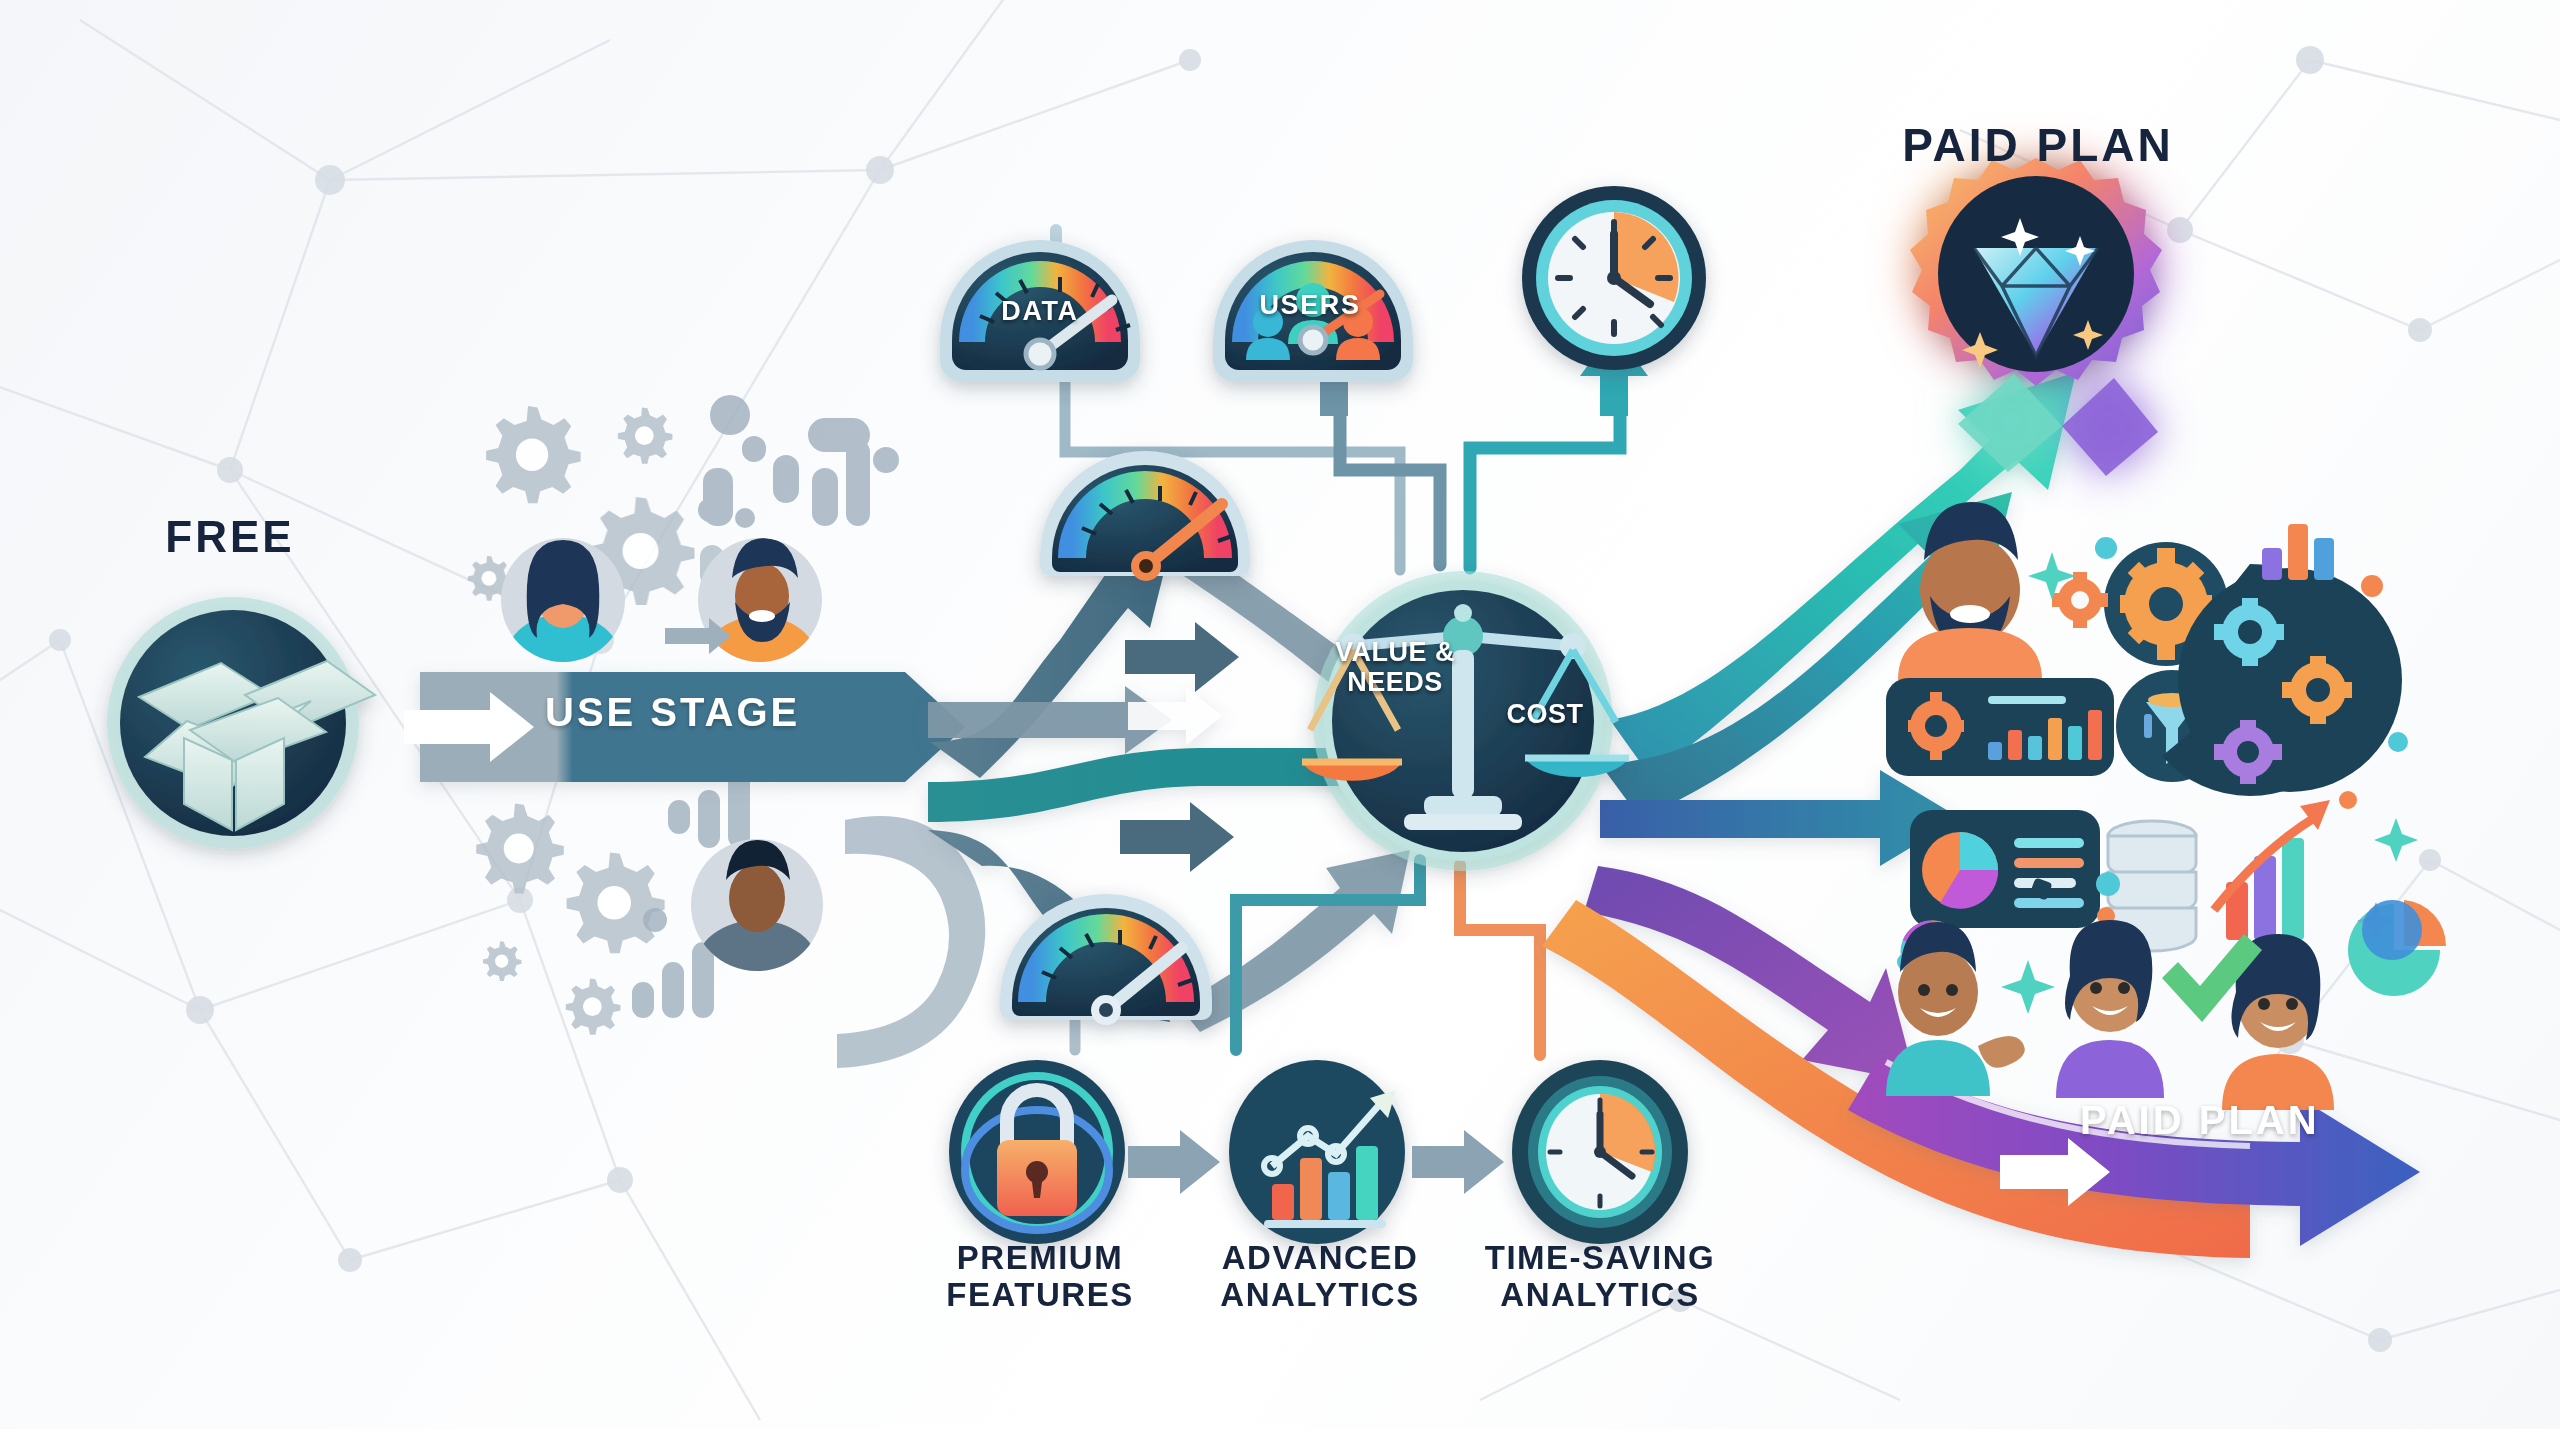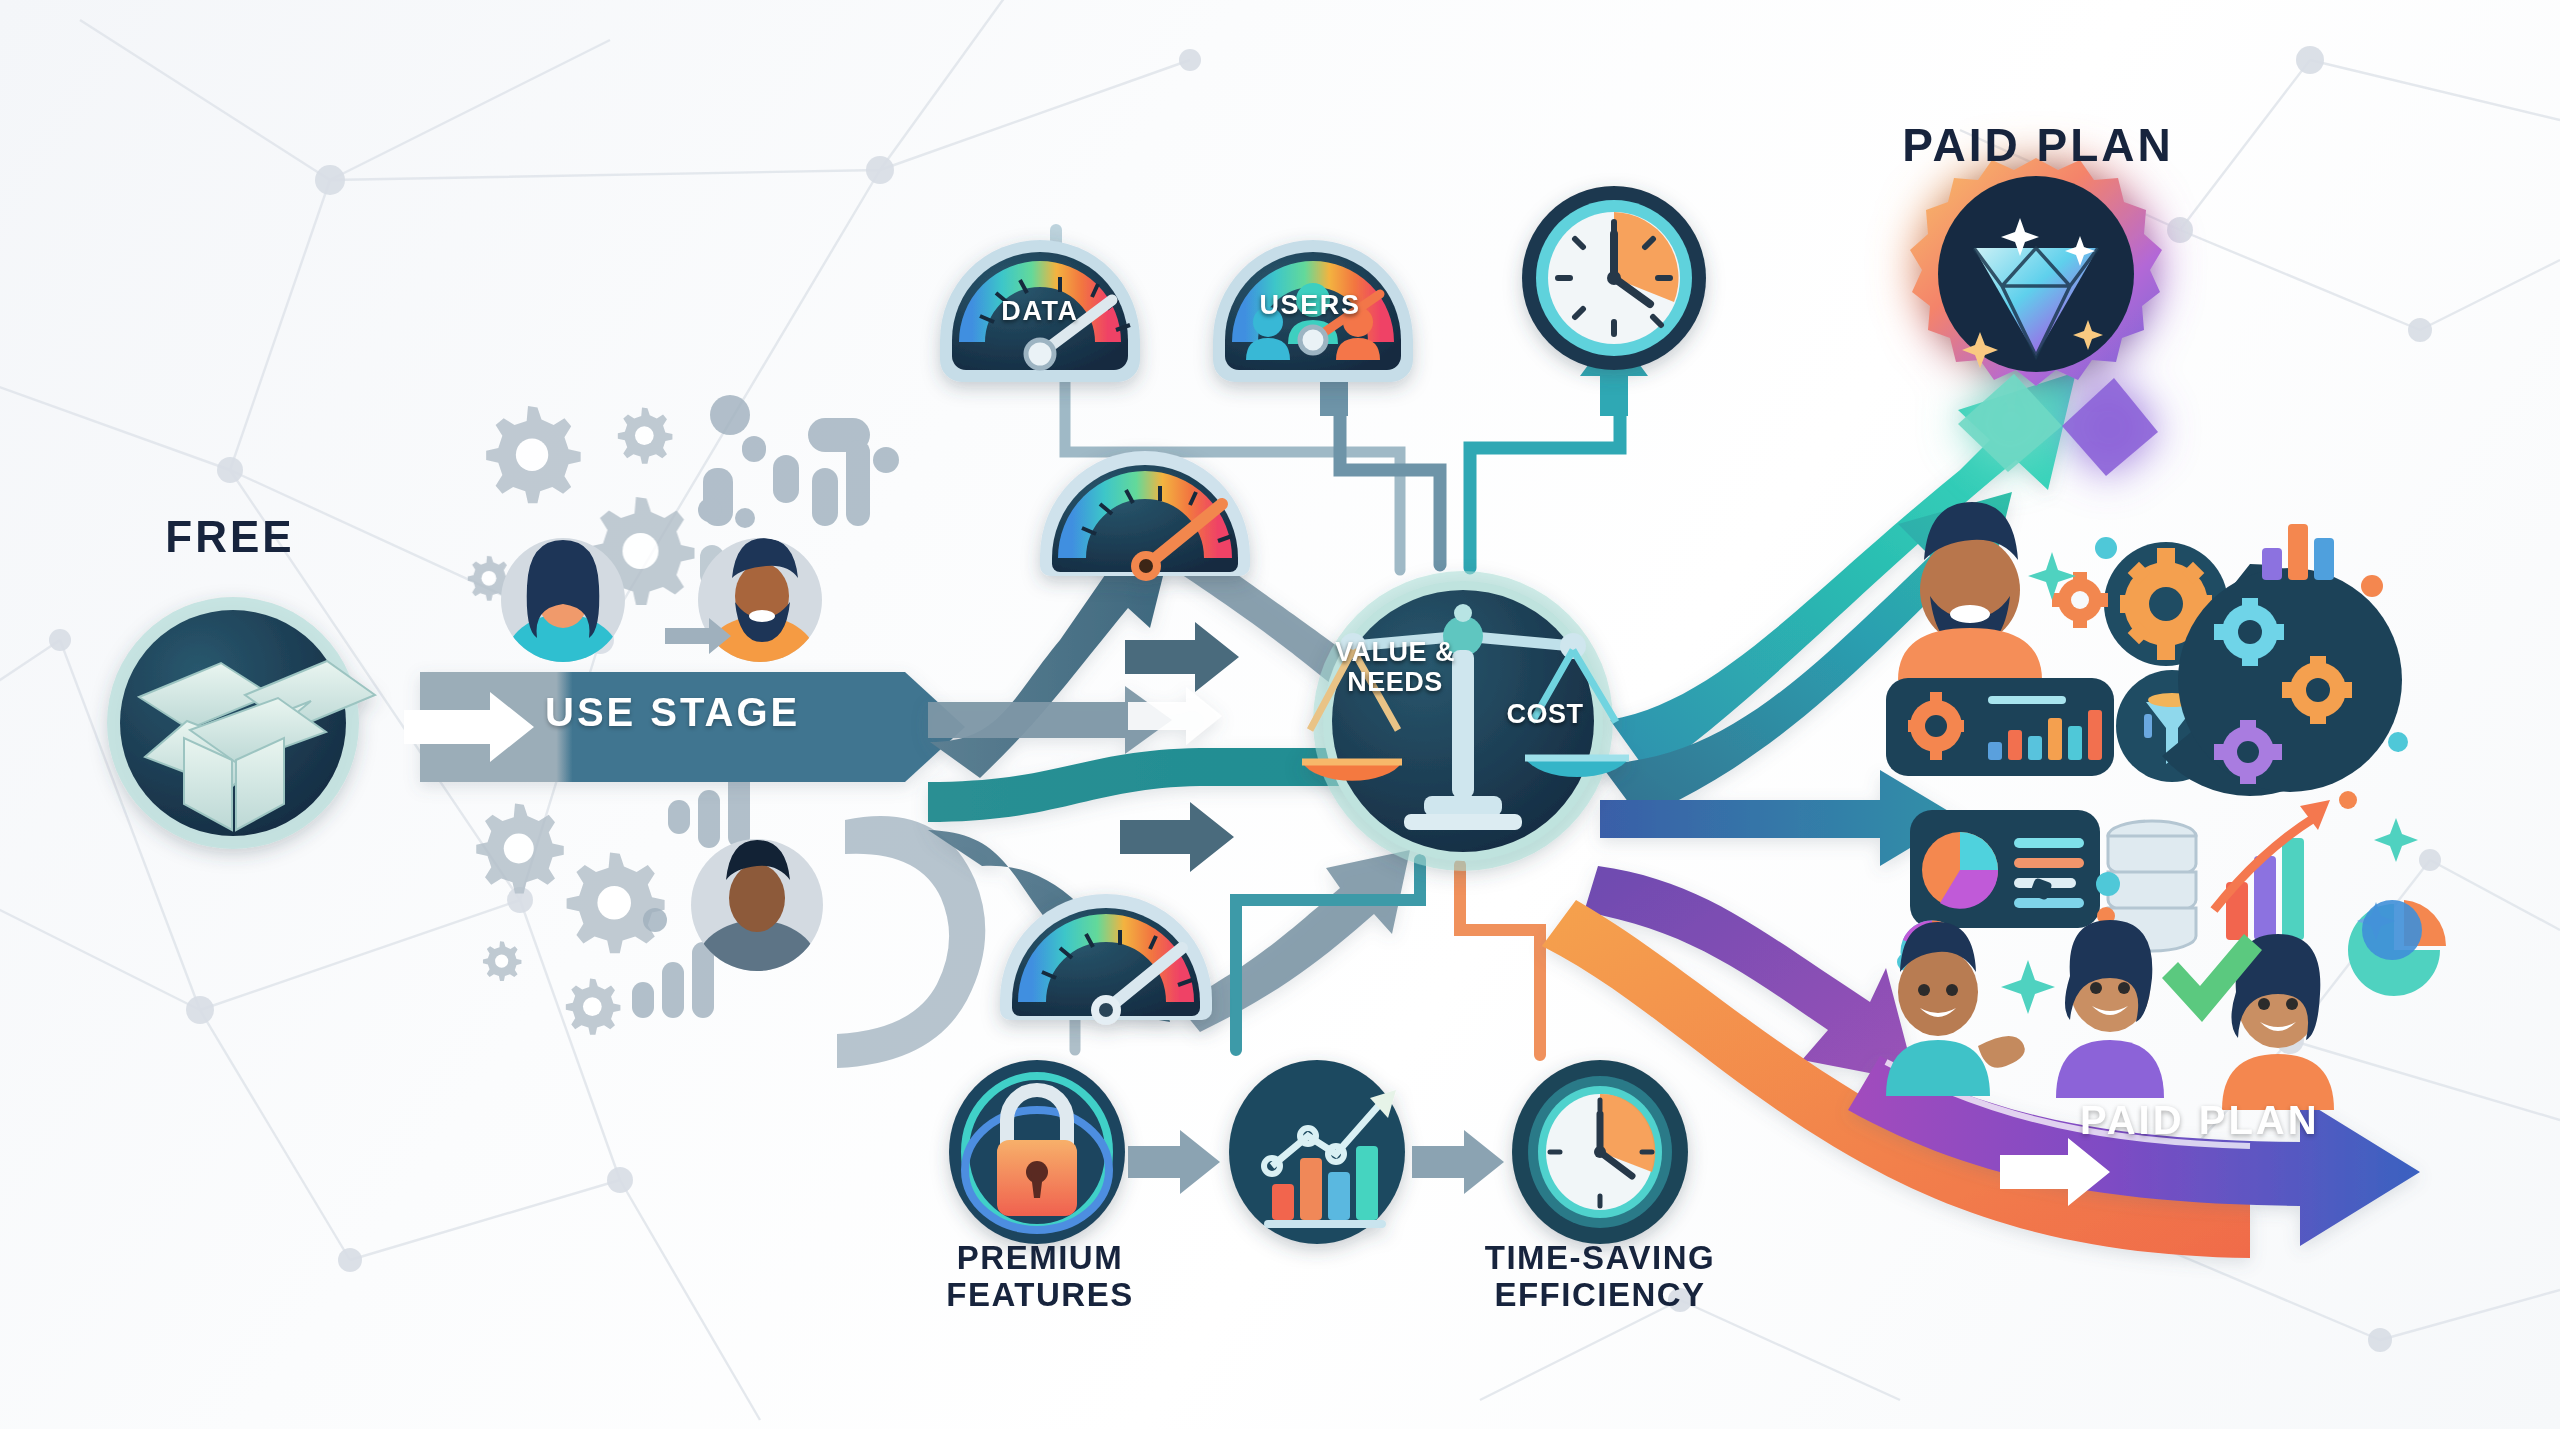--- a/index.html
+++ b/index.html
@@ -701,16 +701,18 @@
 
   <div class="badge-txt bt-data">DATA</div>
   <div class="badge-txt bt-users">USERS</div>
 
   <div class="scale-txt sc-left">VALUE &amp;
 NEEDS</div>
   <div class="scale-txt sc-right">COST</div>
 
   <div class="lbl lbl-b1">PREMIUM
 FEATURES</div>
+  <div class="lbl lbl-b2">ADVANCED
+ANALYTICS</div>
   <div class="lbl lbl-b3">TIME-SAVING
-EFFICIENCY</div>
+ANALYTICS</div>
 
 </div>
 
 </body></html>

